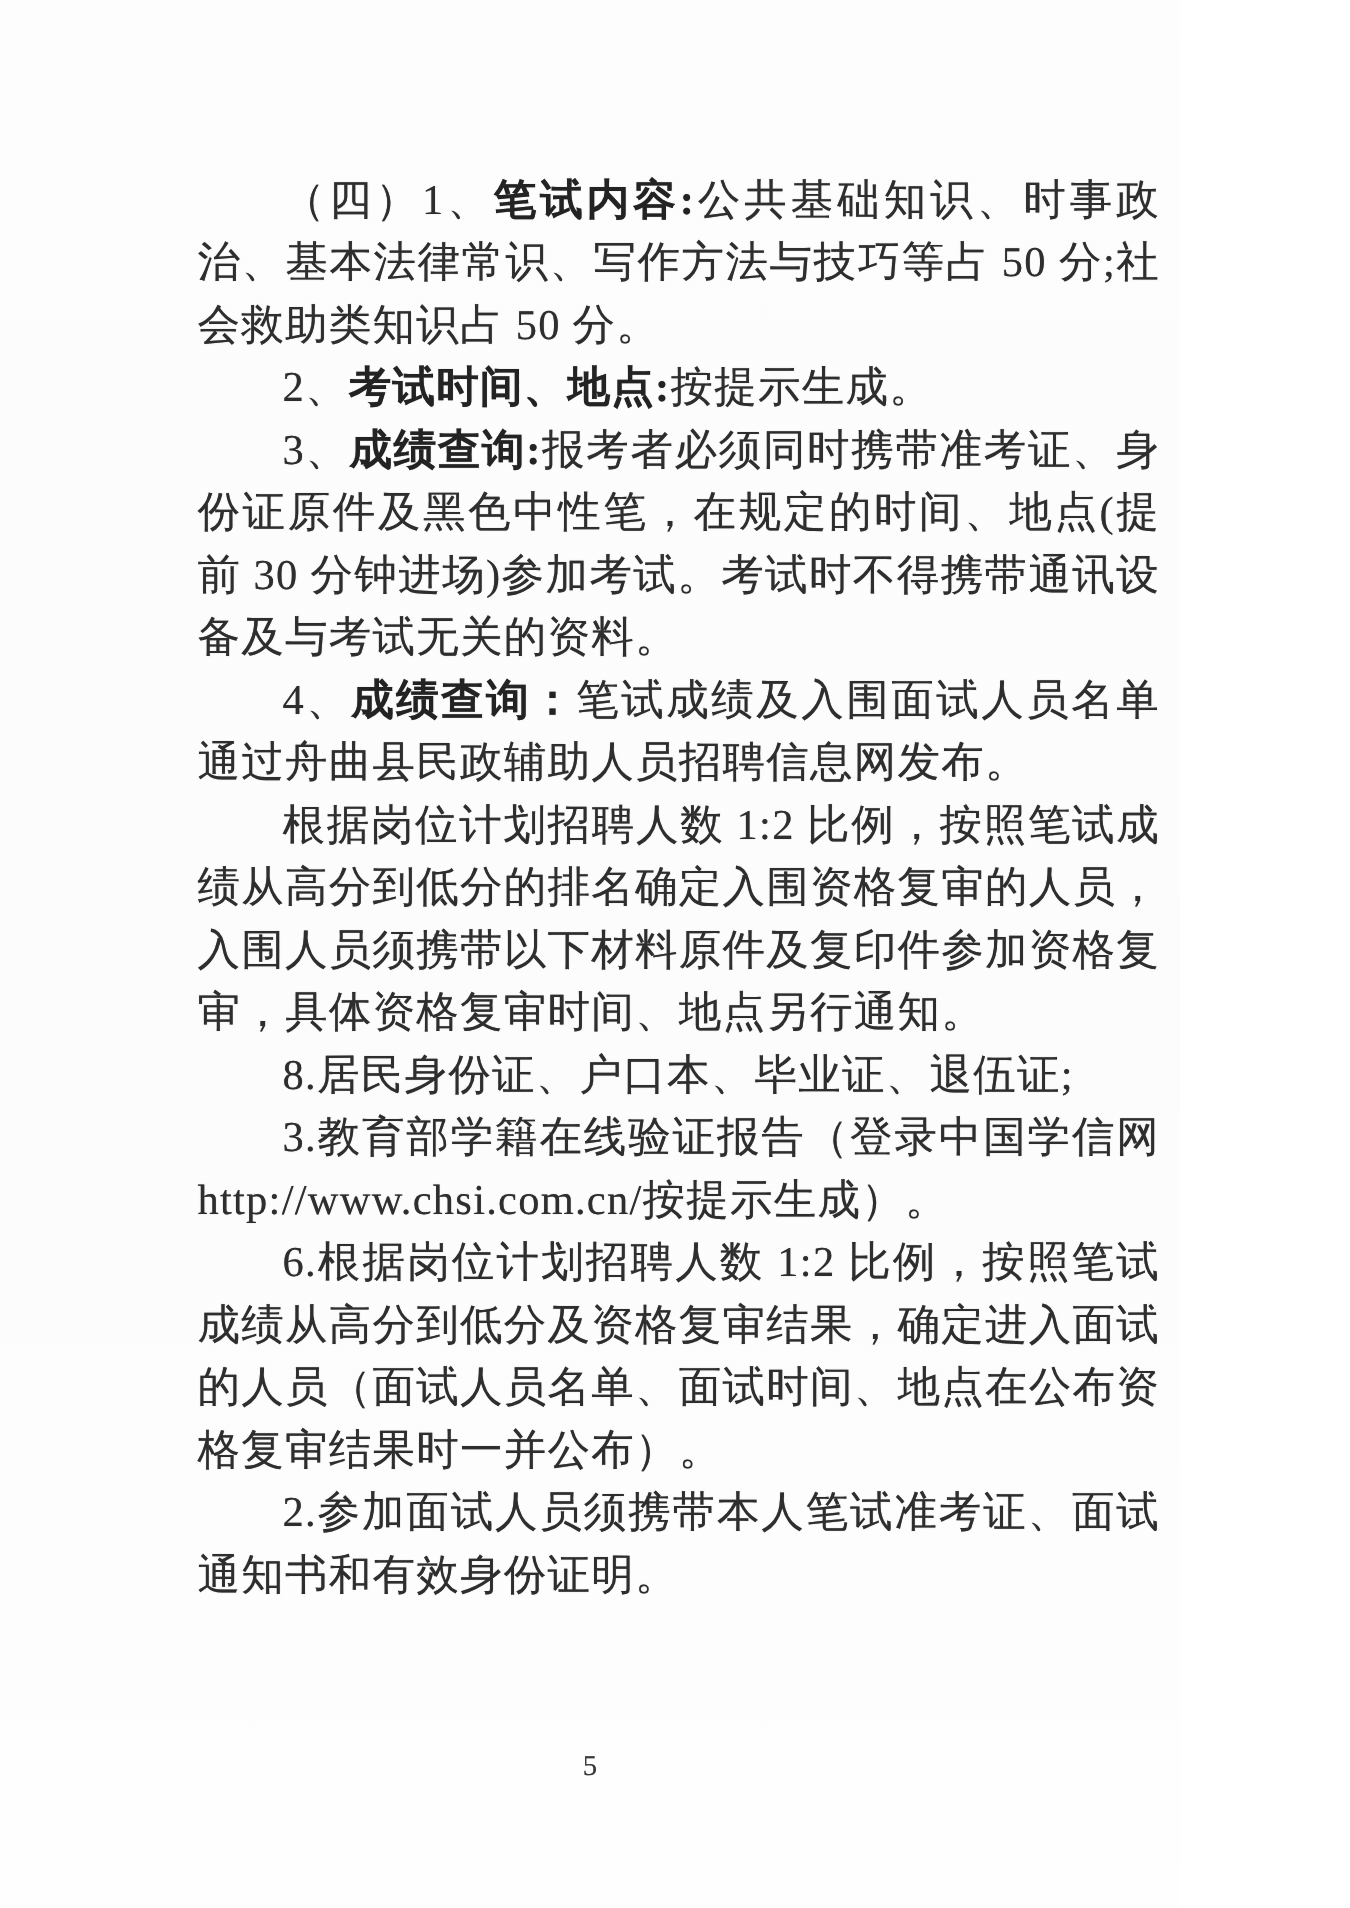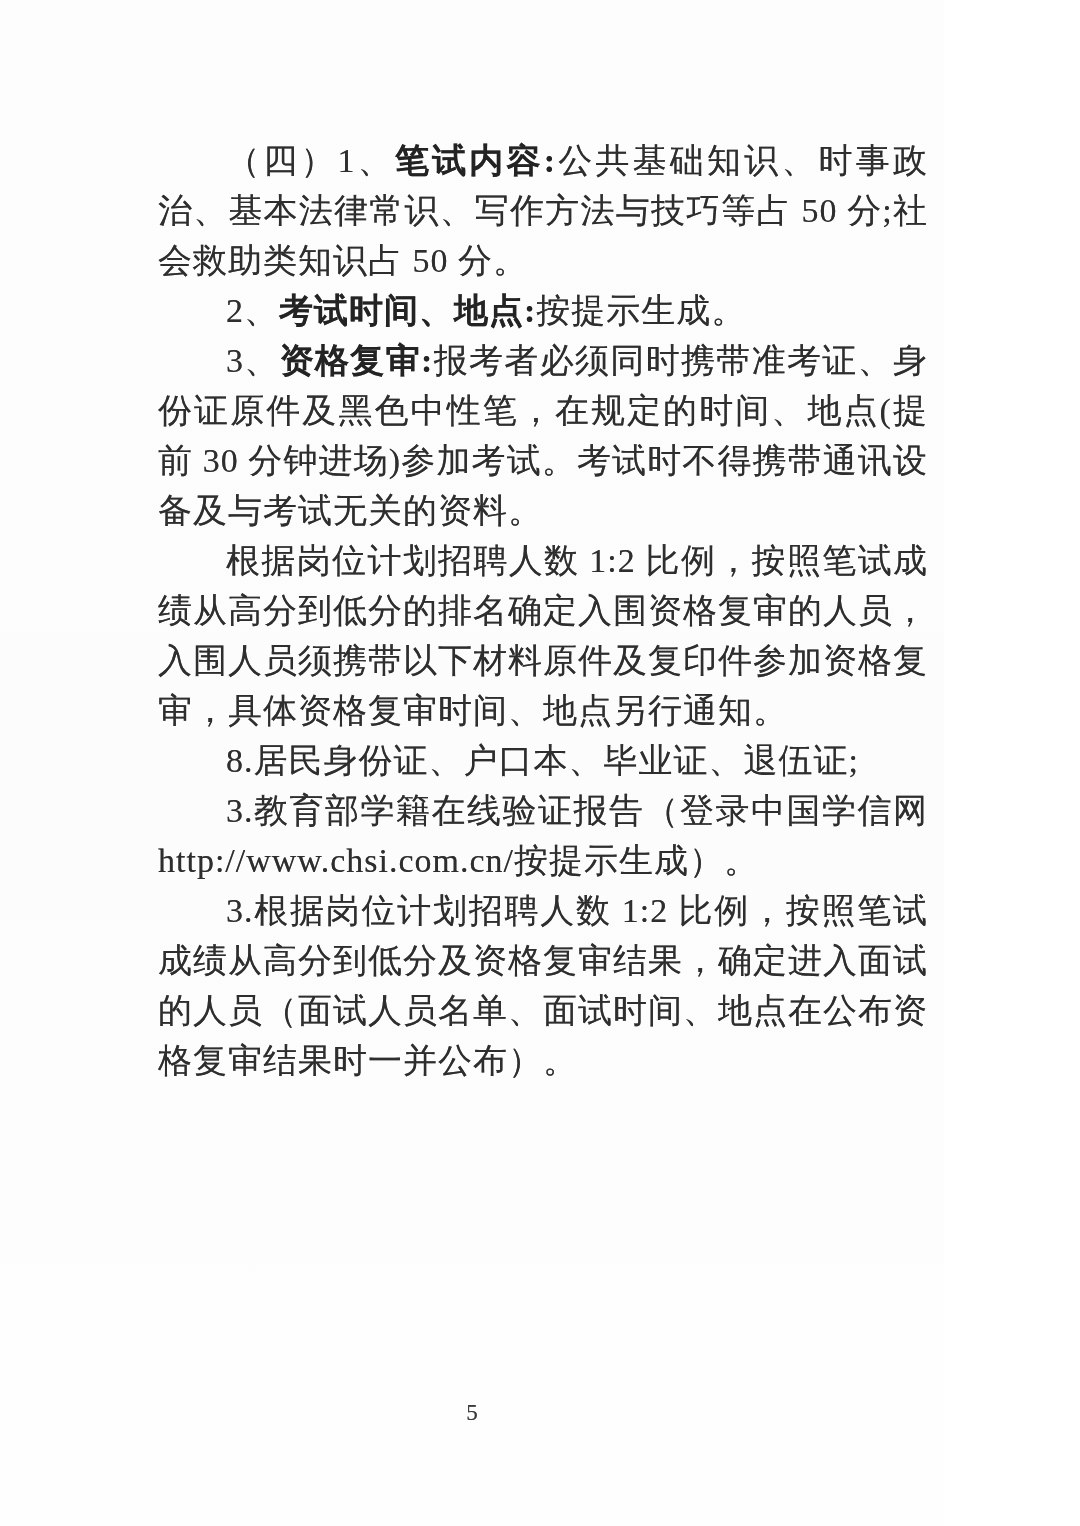--- a/index.html
+++ b/index.html
@@ -44,31 +44,33 @@
 </head>
 <body>
 
 <div class="page">
   <div class="content">
 
     <p class="para"><span class="reg">（四）1、</span><span class="bold">笔试内容:</span><span class="reg">公共基础知识、时事政治、基本法律常识、写作方法与技巧等占 50 分;社会救助类知识占 50 分。</span></p>
 
     <p class="para"><span class="reg">2、</span><span class="bold">考试时间、地点:</span><span class="reg">按提示生成。</span></p>
 
-    <p class="para"><span class="reg">3、</span><span class="bold">资格复审:</span><span class="reg">报考者必须同时携带准考证、身份证原件及黑色中性笔，在规定的时间、地点(提前 30 分钟进场)参加考试。考试时不得携带通讯设备及与考试无关的资料。</span></p>
+    <p class="para"><span class="reg">3、</span><span class="bold">成绩查询:</span><span class="reg">报考者必须同时携带准考证、身份证原件及黑色中性笔，在规定的时间、地点(提前 30 分钟进场)参加考试。考试时不得携带通讯设备及与考试无关的资料。</span></p>
 
+    <p class="para"><span class="reg">4、</span><span class="bold">成绩查询：</span><span class="reg">笔试成绩及入围面试人员名单通过舟曲县民政辅助人员招聘信息网发布。</span></p>
 
 
     <p class="para"><span class="reg">根据岗位计划招聘人数 1:2 比例，按照笔试成绩从高分到低分的排名确定入围资格复审的人员，入围人员须携带以下材料原件及复印件参加资格复审，具体资格复审时间、地点另行通知。</span></p>
 
 
     <p class="para"><span class="reg">8.居民身份证、户口本、毕业证、退伍证;</span></p>
 
     <p class="para"><span class="reg">3.教育部学籍在线验证报告（登录中国学信网 http://www.chsi.com.cn/按提示生成）。</span></p>
 
 
-    <p class="para"><span class="reg">3.根据岗位计划招聘人数 1:2 比例，按照笔试成绩从高分到低分及资格复审结果，确定进入面试的人员（面试人员名单、面试时间、地点在公布资格复审结果时一并公布）。</span></p>
+    <p class="para"><span class="reg">6.根据岗位计划招聘人数 1:2 比例，按照笔试成绩从高分到低分及资格复审结果，确定进入面试的人员（面试人员名单、面试时间、地点在公布资格复审结果时一并公布）。</span></p>
 
+    <p class="para"><span class="reg">2.参加面试人员须携带本人笔试准考证、面试通知书和有效身份证明。</span></p>
 
   </div>
 
   <div class="page-number">5</div>
 </div>
 
 </body></html>

